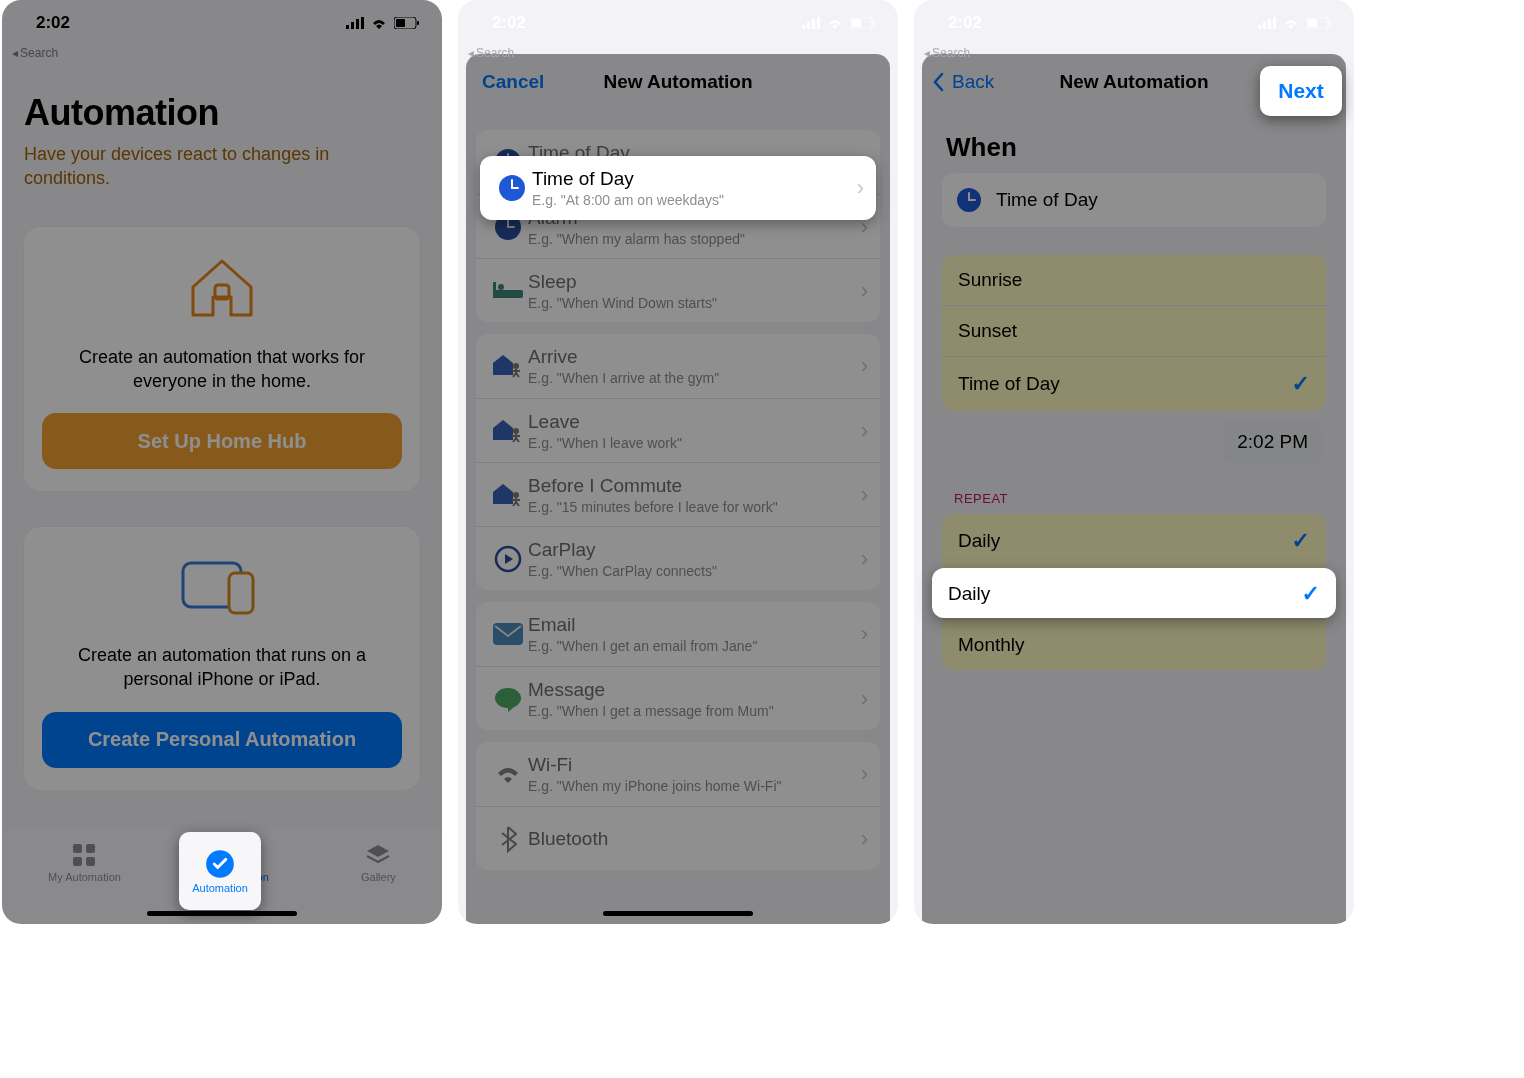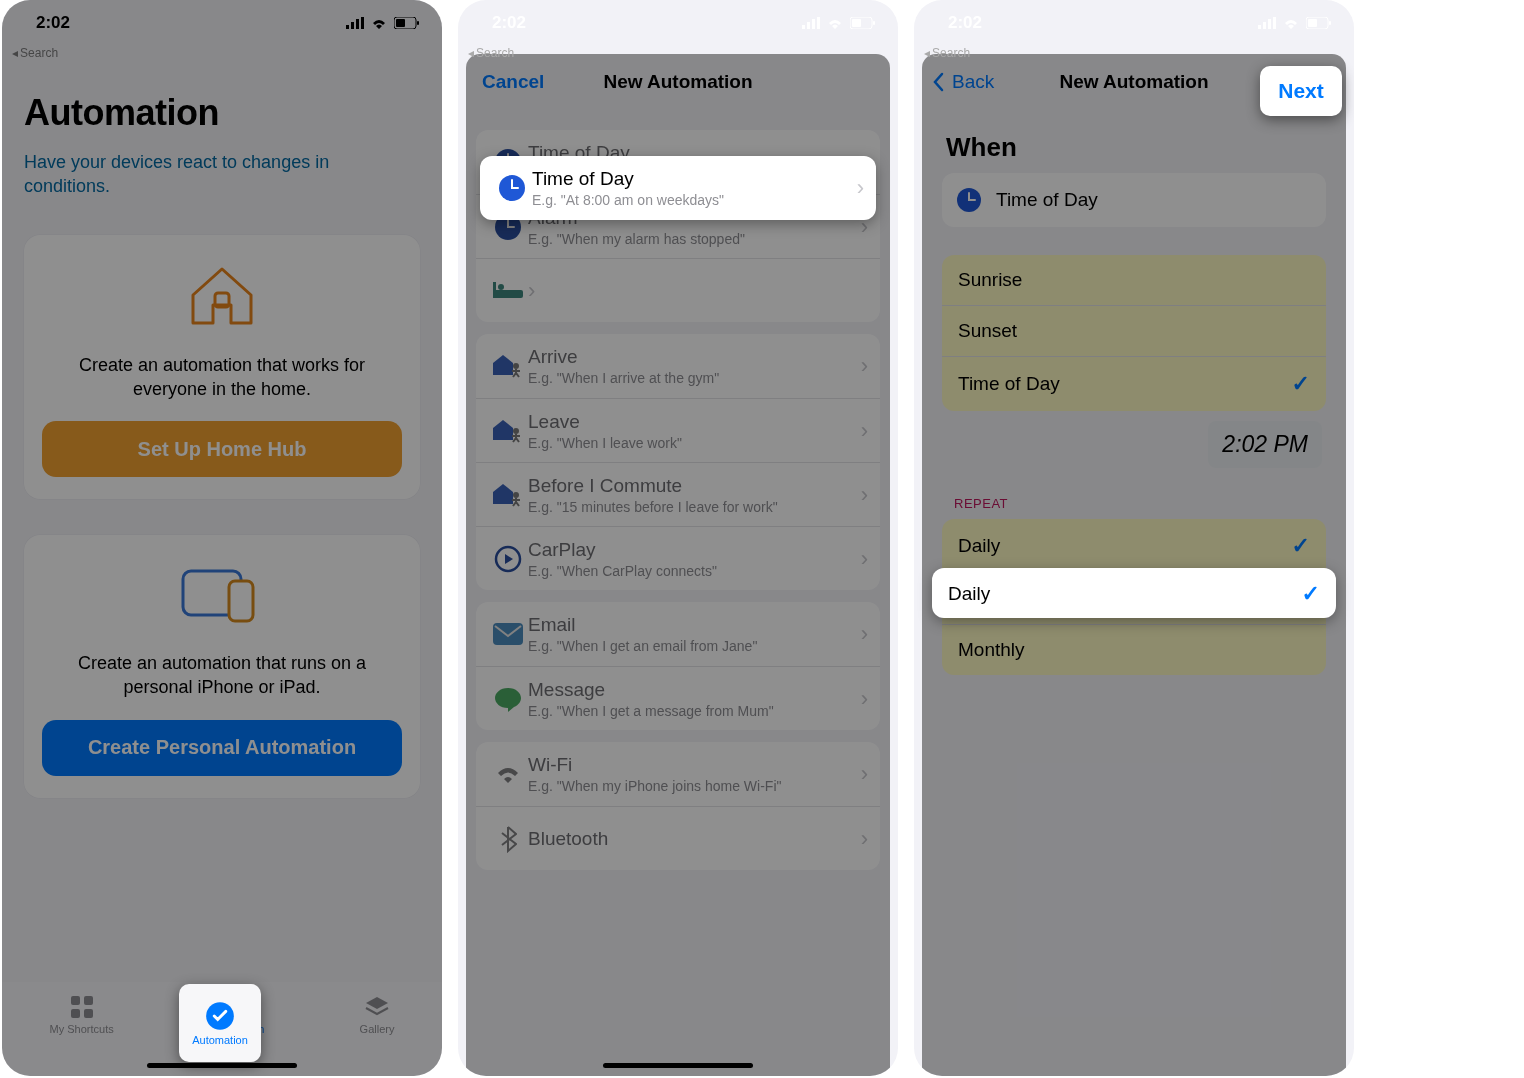--- a/index.html
+++ b/index.html
@@ -7,23 +7,23 @@
     font-family: -apple-system, BlinkMacSystemFont, 'Helvetica Neue', sans-serif;
     background: #fff;
     width: 1524px;
     height: 1078px;
     display: flex;
     gap: 16px;
     padding: 0;
   }
   .phone {
     width: 500px;
-    height: 1076px;
+    height: 924px;
     position: relative;
-    border-radius: 28px;
+    border-radius: 19px;
     overflow: hidden;
     flex-shrink: 0;
     background: #f2f2f7;
   }
   .phone-1 { width: 440px; margin-left: 2px; }
   .phone-2 { width: 440px; }
   .phone-3 { width: 440px; }
   .dim-overlay {
     position: absolute; inset: 0;
     background: rgba(0,0,0,0.44);
@@ -48,21 +48,21 @@
   .status-icons svg { display:block; }
   .breadcrumb {
     font-size: 12px; color:#7d7d7d; padding: 0 0 6px 10px;
     display:flex; align-items:center; gap:2px;
     position:relative; z-index:40;
   }
   .phone-2 .breadcrumb, .phone-3 .breadcrumb { color:#aaa; }
   
   .p1-content { padding: 26px 22px; position:relative; z-index:40; color:#000; }
   .p1-title { font-size:36px; font-weight:700; letter-spacing:-0.5px; }
-  .p1-sub { font-size:18px; color:#0369a1; margin-top:16px; line-height:1.35; }
+  .p1-sub { font-size:18px; color:#a16207; margin-top:8px; line-height:1.35; }
   .card {
     background:#fff; border-radius:16px; margin-top:36px;
     padding: 30px 18px 22px; text-align:center;
     box-shadow: 0 0 0 0.5px rgba(0,0,0,0.04);
   }
   .card-text { font-size:18px; color:#000; line-height:1.35; margin:22px 0 20px; }
   .btn {
     width:100%; border:none; border-radius:14px; height:56px;
     font-size:20px; font-weight:600; cursor:pointer;
   }
@@ -128,21 +128,21 @@
   .opt-row {
     display:flex; align-items:center; justify-content:space-between;
     padding:14px 16px; font-size:19px; color:#000; border-top:0.5px solid #e3e3e6;
   }
   .opt-row:first-child { border-top:none; }
   .check { color:#007aff; font-size:22px; font-weight:700; }
   .time-chip {
     display:flex; justify-content:flex-end; padding:10px 14px 0;
   }
   .time-chip span {
-    background:#eceff2; border-radius:8px; padding:10px 14px; font-size:23px; color:#000;font-style:italic;
+    background:#eceff2; border-radius:8px; padding:10px 14px; font-size:19px; color:#000;
   }
   
   .hl {
     position:absolute; background:#fff; border-radius:12px;
     box-shadow:0 4px 14px rgba(0,0,0,0.35);
     z-index:70;
   }
   .hl .row, .hl .opt-row { border-top:none; }
   .hl-tab {
     position:absolute; background:#f7f7f9; border-radius:10px;
@@ -213,21 +213,21 @@
   </div>
 
   <div class="tabbar">
     <div class="tab">
       <svg width="26" height="26" viewBox="0 0 26 26" fill="currentColor">
           <rect x="2" y="2" width="9" height="9" rx="2"></rect>
           <rect x="15" y="2" width="9" height="9" rx="2"></rect>
           <rect x="2" y="15" width="9" height="9" rx="2"></rect>
           <rect x="15" y="15" width="9" height="9" rx="2"></rect>
         </svg>
-      <span>My Shortcuts</span>
+      <span>My Automation</span>
     </div>
     <div class="tab active">
       <svg width="26" height="26" viewBox="0 0 26 26" fill="currentColor">
           <circle cx="13" cy="13" r="12"></circle>
           <path d="M8 13 l3 3 l7 -7" stroke="#fff" stroke-width="2.5" fill="none" stroke-linecap="round"></path>
         </svg>
       <span>Automation</span>
     </div>
     <div class="tab">
       <svg width="26" height="26" viewBox="0 0 26 26" fill="currentColor">
@@ -308,20 +308,24 @@
             </span>
             <span class="chev">›</span>
           </div>
           <div class="row">
             <span class="icon-slot">
               <svg width="30" height="22" viewBox="0 0 30 22">
                 <rect x="0" y="10" width="30" height="8" rx="2" fill="#2a9d8f"></rect>
                 <rect x="0" y="2" width="3" height="16" fill="#2a9d8f"></rect>
                 <circle cx="8" cy="7" r="3" fill="#2a9d8f"></circle>
               </svg>
+            </span>
+            <span class="labels">
+              <div class="title">Sleep</div>
+              <div class="sub">E.g. "When Wind Down starts"</div>
             </span>
             <span class="chev">›</span>
           </div>
         </div>
         <div class="group dimmed">
           <div class="row">
             <span class="icon-slot">
               <svg width="30" height="26" viewBox="0 0 30 26">
                 <path d="M10 2 L20 10 V22 H0 V10 Z" fill="#2e6df6"></path>
                 <circle cx="23" cy="13" r="3" fill="#888"></circle>

